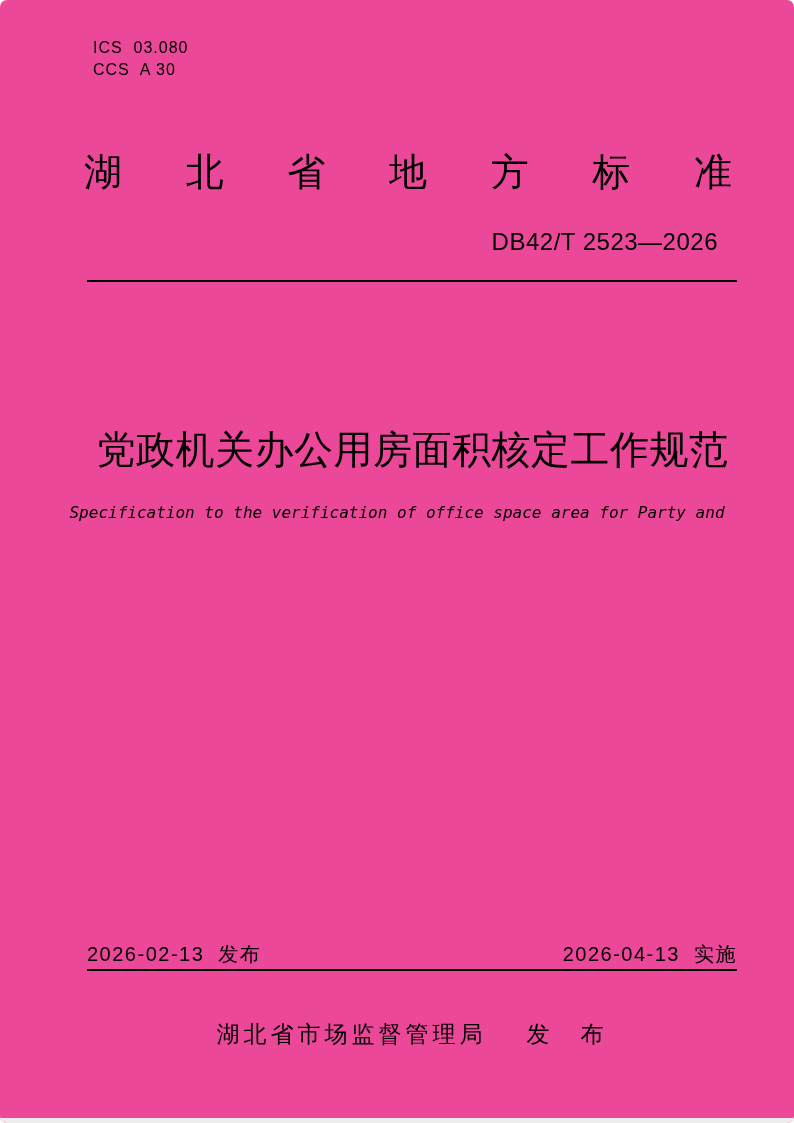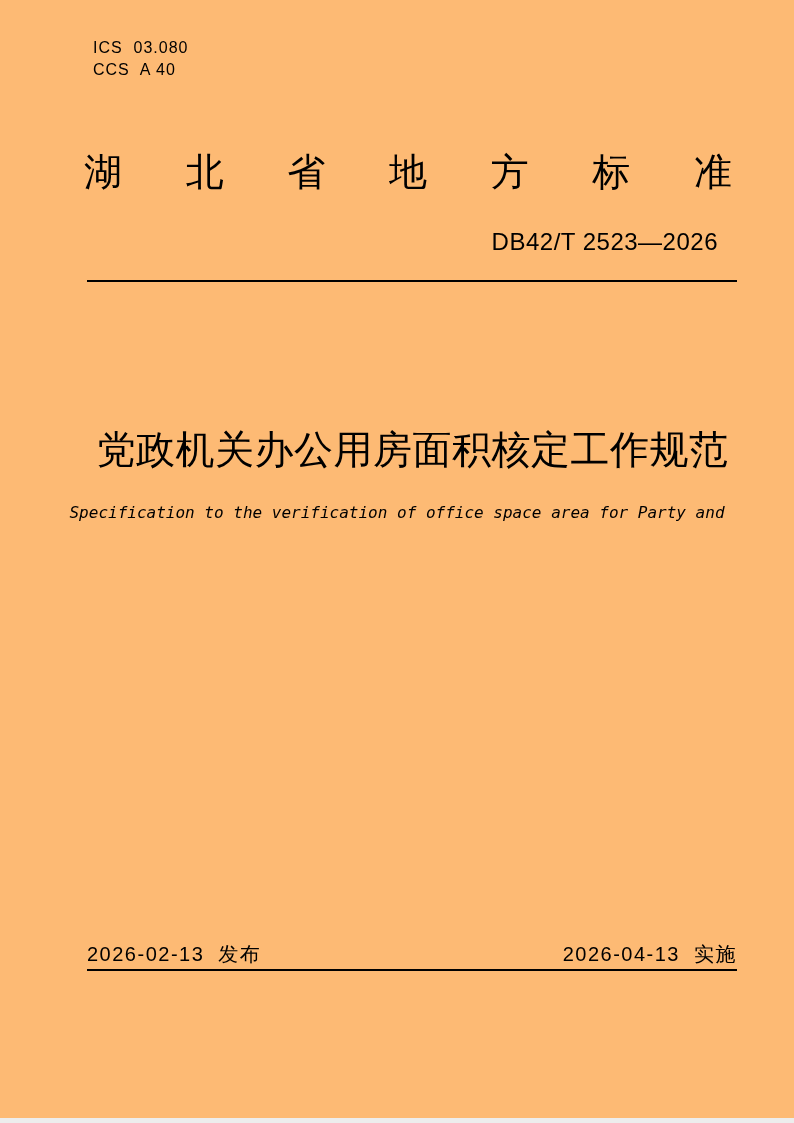--- a/index.html
+++ b/index.html
@@ -4,24 +4,25 @@
 <style>
   html, body {
     margin: 0;
     padding: 0;
     background: #ffffff;
   }
   .page {
     position: relative;
     width: 794px;
     height: 1123px;
-    background: #fdba74;
+    background: #ec4899;
     color: #000000;
     font-family: "Liberation Sans", sans-serif;
     overflow: hidden;
+    border-radius: 7px;
   }
   .ics-code {
     position: absolute;
     left: 93px;
     top: 40px;
     font-size: 16px;
     letter-spacing: 1px;
     line-height: 1;
     white-space: pre;
   }
@@ -130,21 +131,21 @@
     background: #ededed;
   }
 </style>
 </head>
 <body>
 
 <div class="page">
 
   <div class="ics-code">ICS  03.080</div>
 
-  <div class="ccs-code">CCS  A 40</div>
+  <div class="ccs-code">CCS  A 30</div>
 
 
   <div class="standard-name">
       <span>湖</span>
       <span>北</span>
       <span>省</span>
       <span>地</span>
       <span>方</span>
       <span>标</span>
       <span>准</span>
@@ -164,16 +165,20 @@
     <div class="date-group">
       <span>2026-02-13</span><span class="date-label">发布</span>
     </div>
     <div class="date-group">
       <span>2026-04-13</span><span class="date-label">实施</span>
     </div>
   </div>
 
   <div class="rule rule-bottom"></div>
 
+  <div class="publisher-row">
+    <span>湖北省市场监督管理局</span>
+    <span>发　布</span>
+  </div>
 
   <div class="page-edge"></div>
 
 </div>
 
 </body></html>

